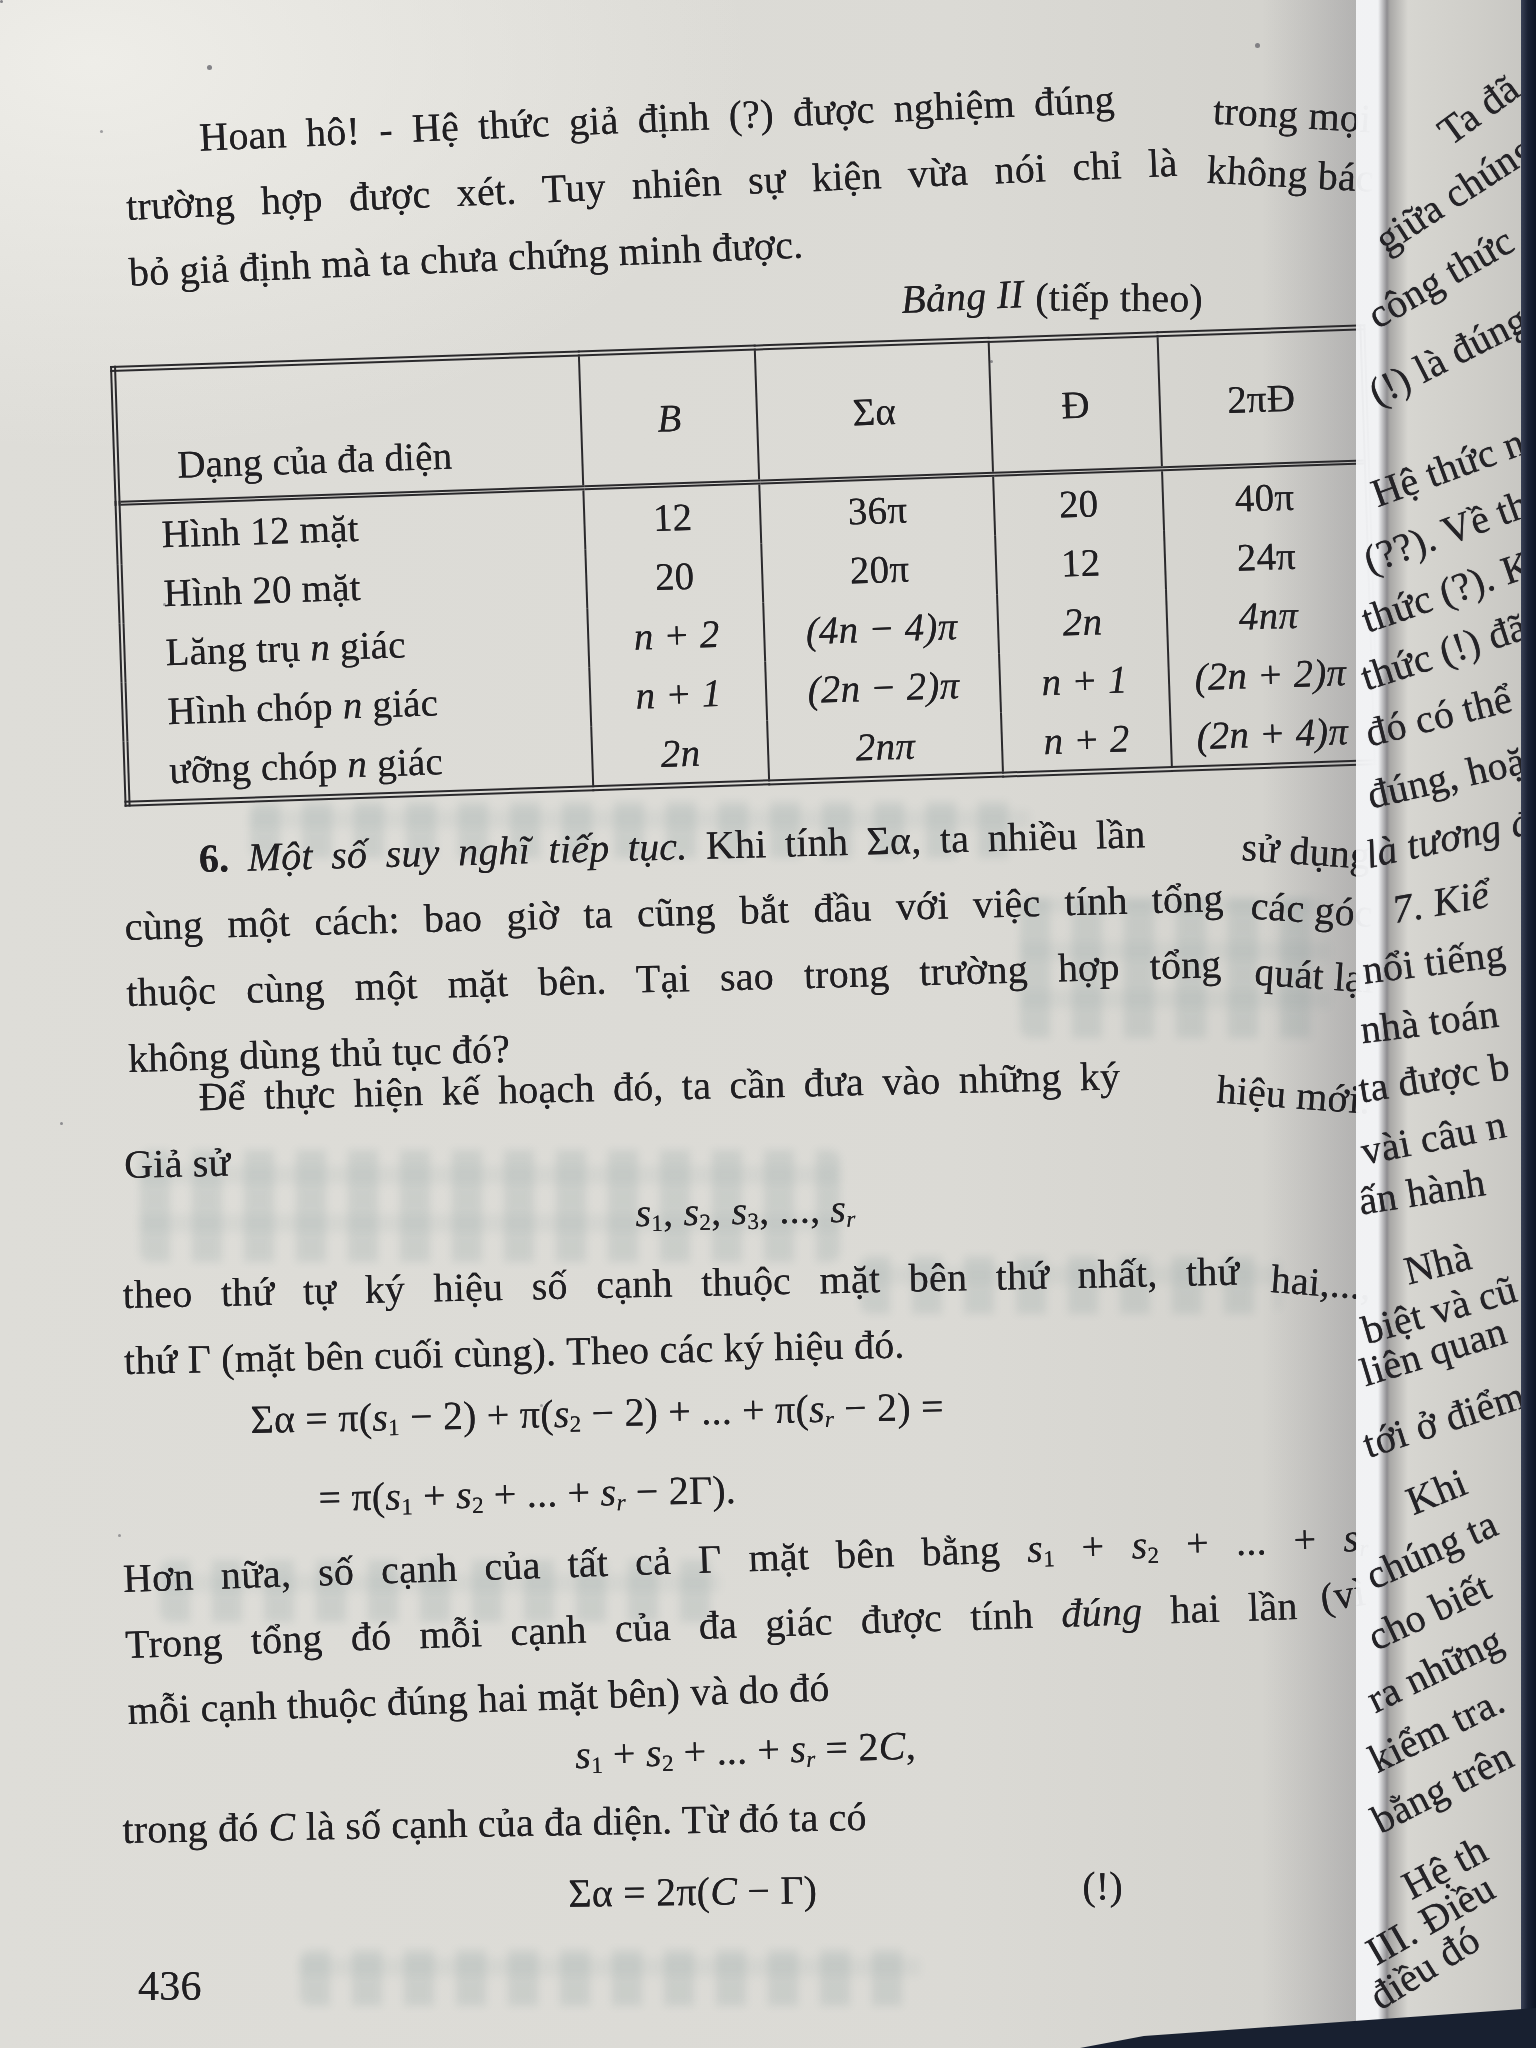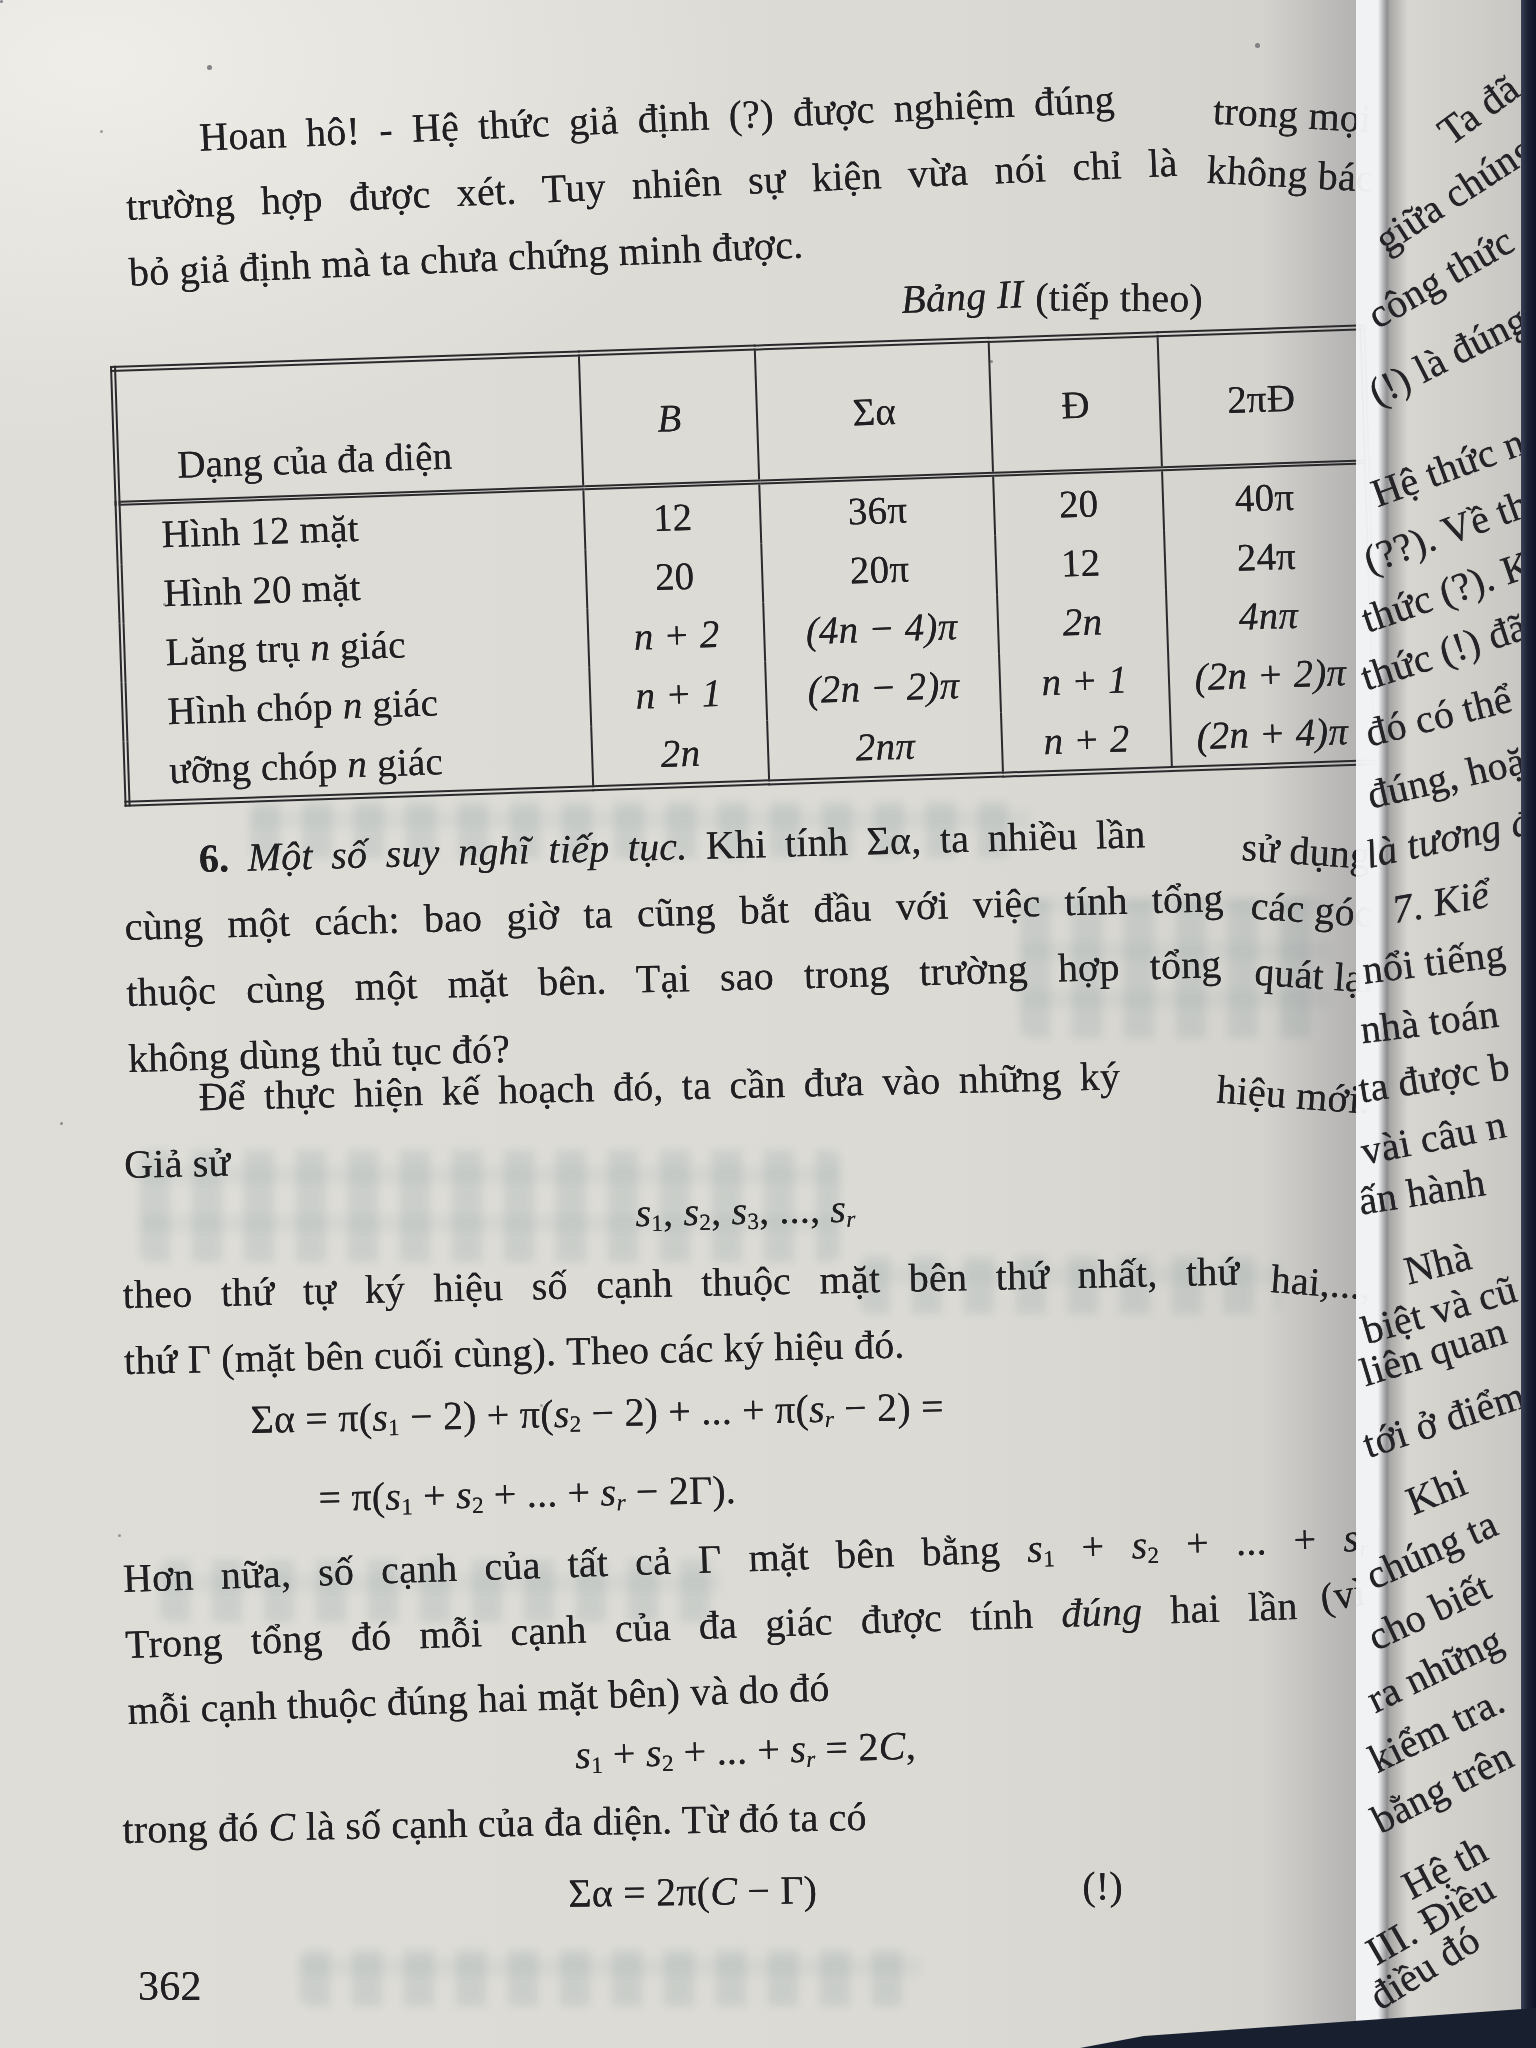--- a/index.html
+++ b/index.html
@@ -171,21 +171,21 @@
 
   <div class="txt" style="left:122px;top:1744px;width:1246px;text-align:center;transform:rotate(-1.6deg);transform-origin:left top;"><span class="it">s</span><sub>1</sub><span> + </span><span class="it">s</span><sub>2</sub><span> + ... + </span><span class="it">s</span><sub class="it">r</sub><span> = 2</span><span class="it">C</span><span>,</span></div>
 
   <div class="txt" style="left:122px;top:1806px;transform:rotate(-1.0deg);transform-origin:left top;"><span>trong đó </span><span class="it">C</span><span> là số cạnh của đa diện. Từ đó ta có</span></div>
 
   <div class="txt" style="left:122px;top:1876px;width:1246px;transform:rotate(-0.8deg);transform-origin:left top;">
     <span style="margin-left:446px;"><span>Σα = 2π(</span><span class="it">C</span><span> − Γ)</span></span>
     <span style="position:absolute;left:960px;top:0;">(!)</span>
   </div>
 
-  <div class="txt" style="left:138px;top:1962px;font-size:42px;">362</div>
+  <div class="txt" style="left:138px;top:1962px;font-size:42px;">436</div>
 
   <div class="gutter">
     <div style="position:absolute;inset:0;">
         <div class="frag" style="top: 86px; left: 78px; transform: rotate(-36deg);">Ta đã</div>
         <div class="frag" style="top: 170px; left: 8px; transform: rotate(-33deg);">giữa chúng</div>
         <div class="frag" style="top: 254px; left: 4px; transform: rotate(-30deg);">công thức</div>
         <div class="frag" style="top: 332px; left: 6px; transform: rotate(-27deg);">(!) là đúng</div>
         <div class="frag" style="top: 444px; left: 12px; transform: rotate(-20deg);">Hệ thức n</div>
         <div class="frag" style="top: 508px; left: 4px; transform: rotate(-20deg);">(??). Về th</div>
         <div class="frag" style="top: 568px; left: 2px; transform: rotate(-19deg);">thức (?). K</div>

